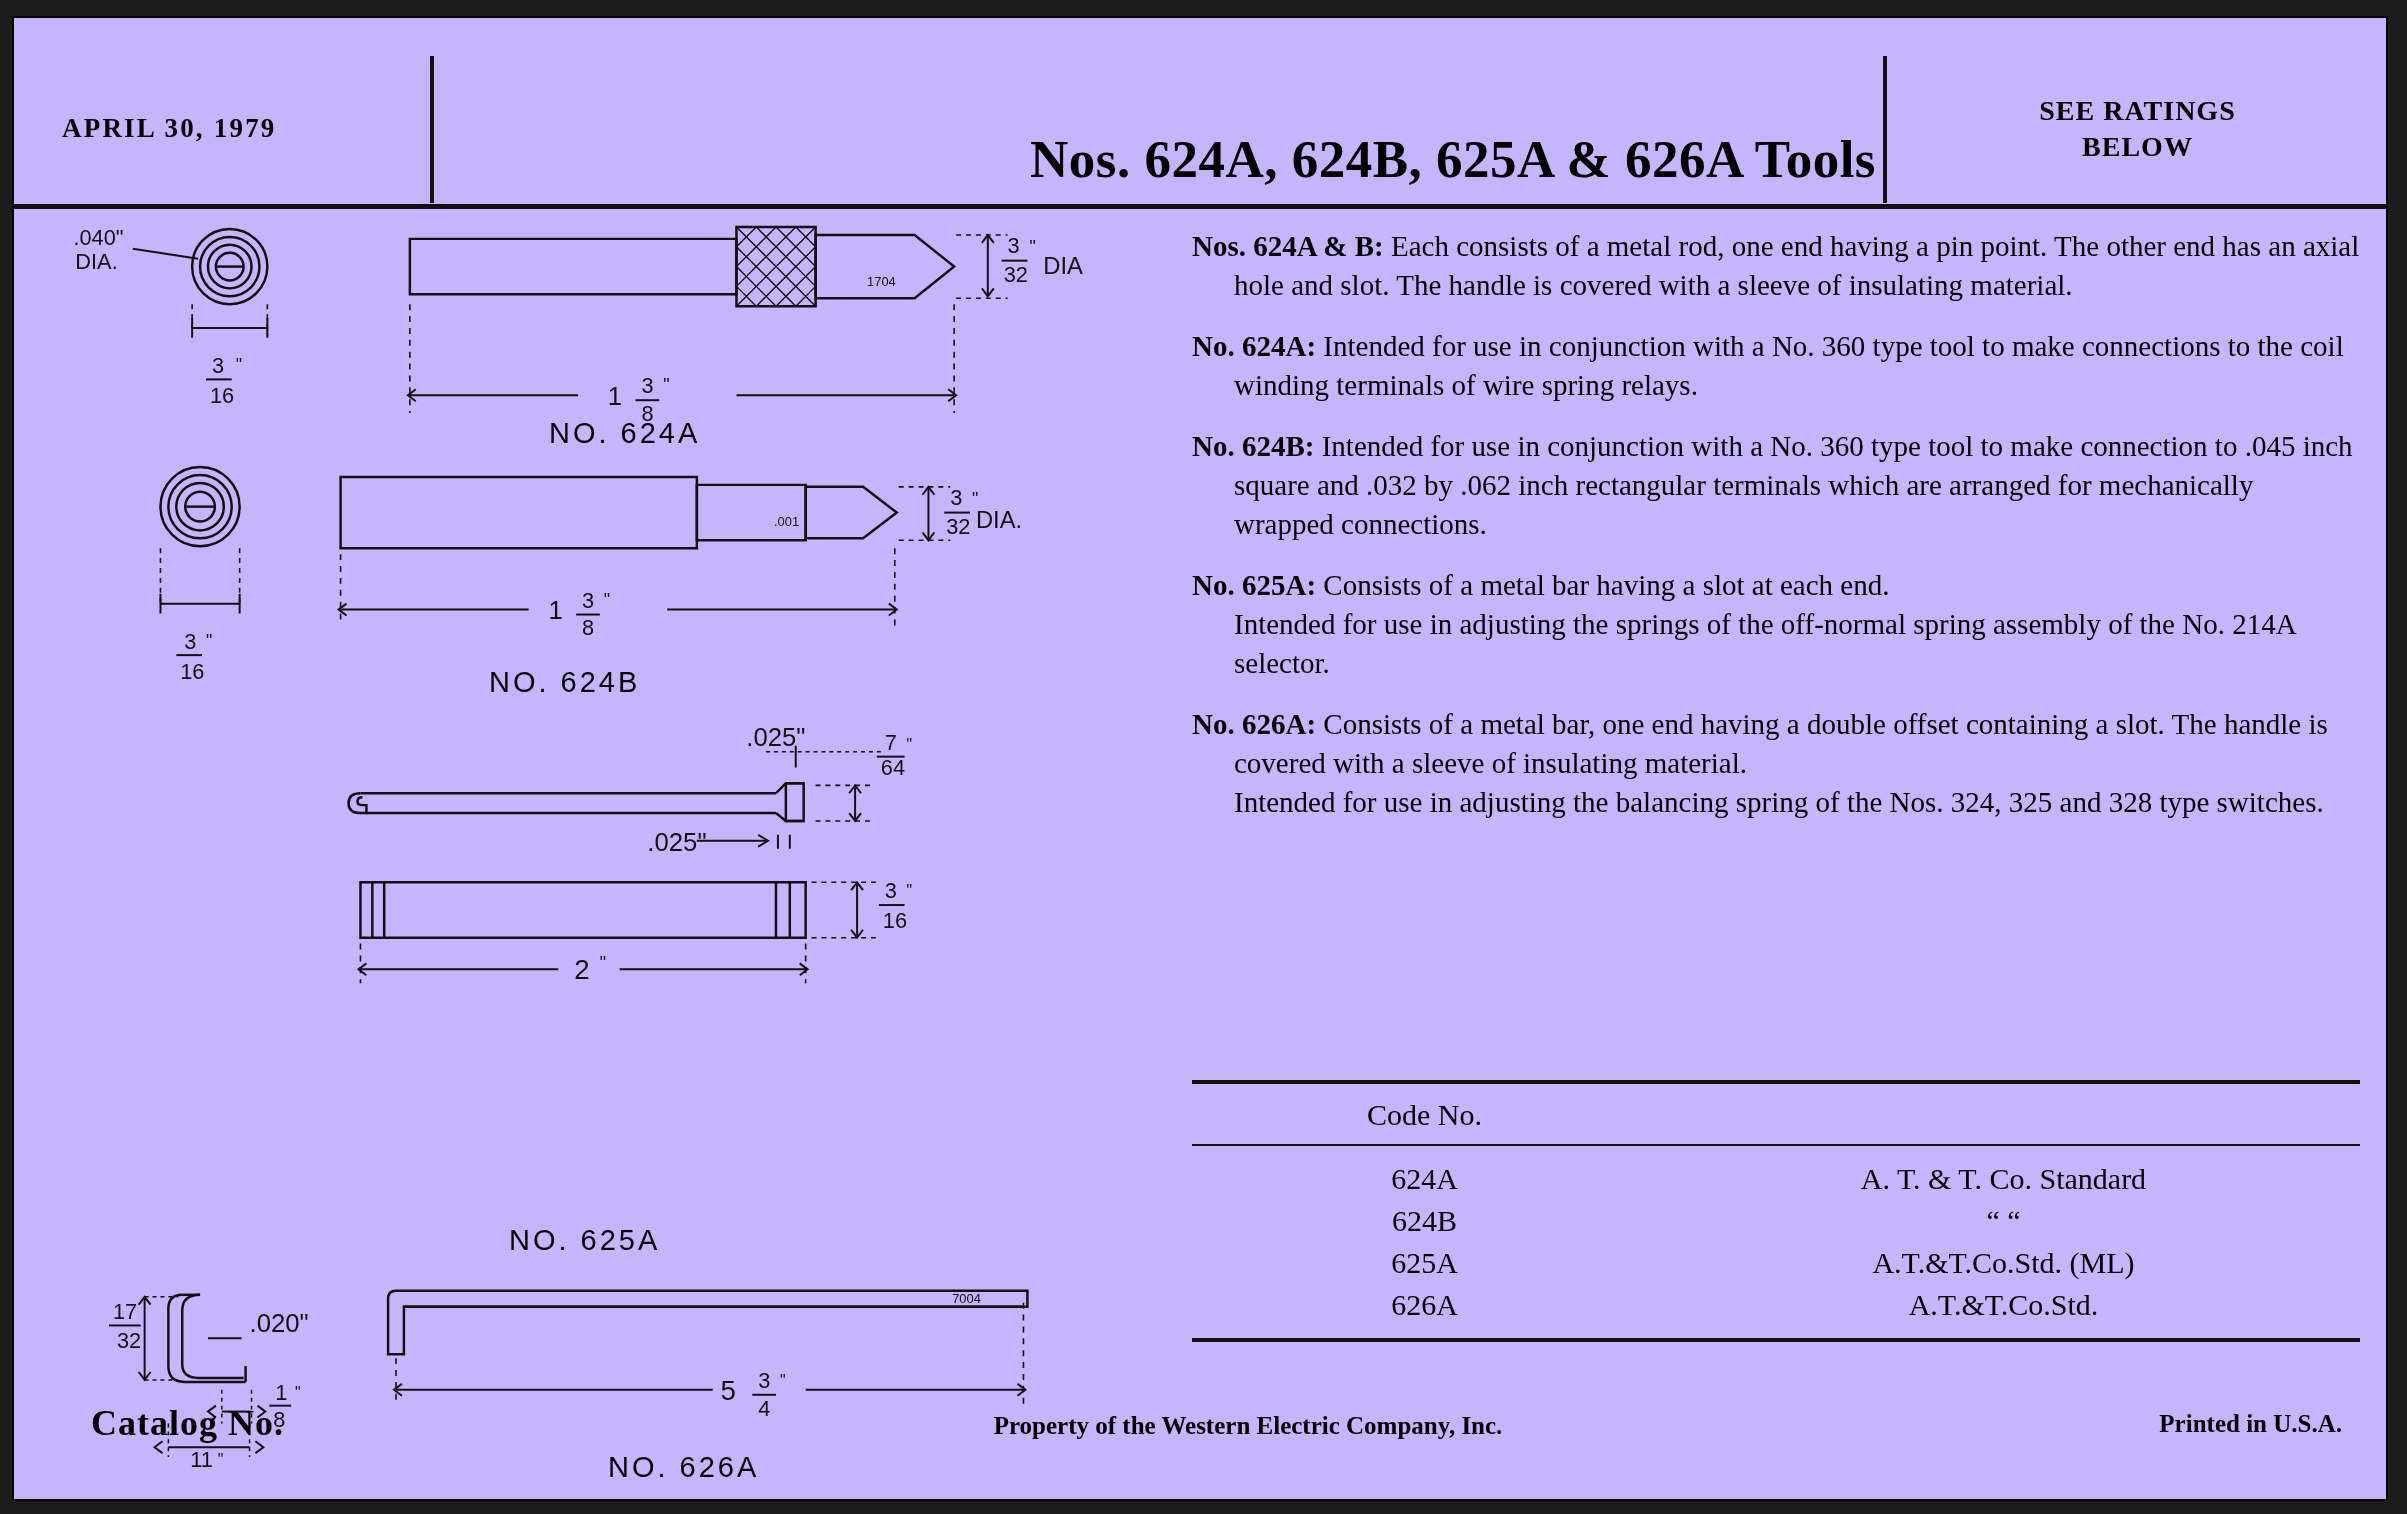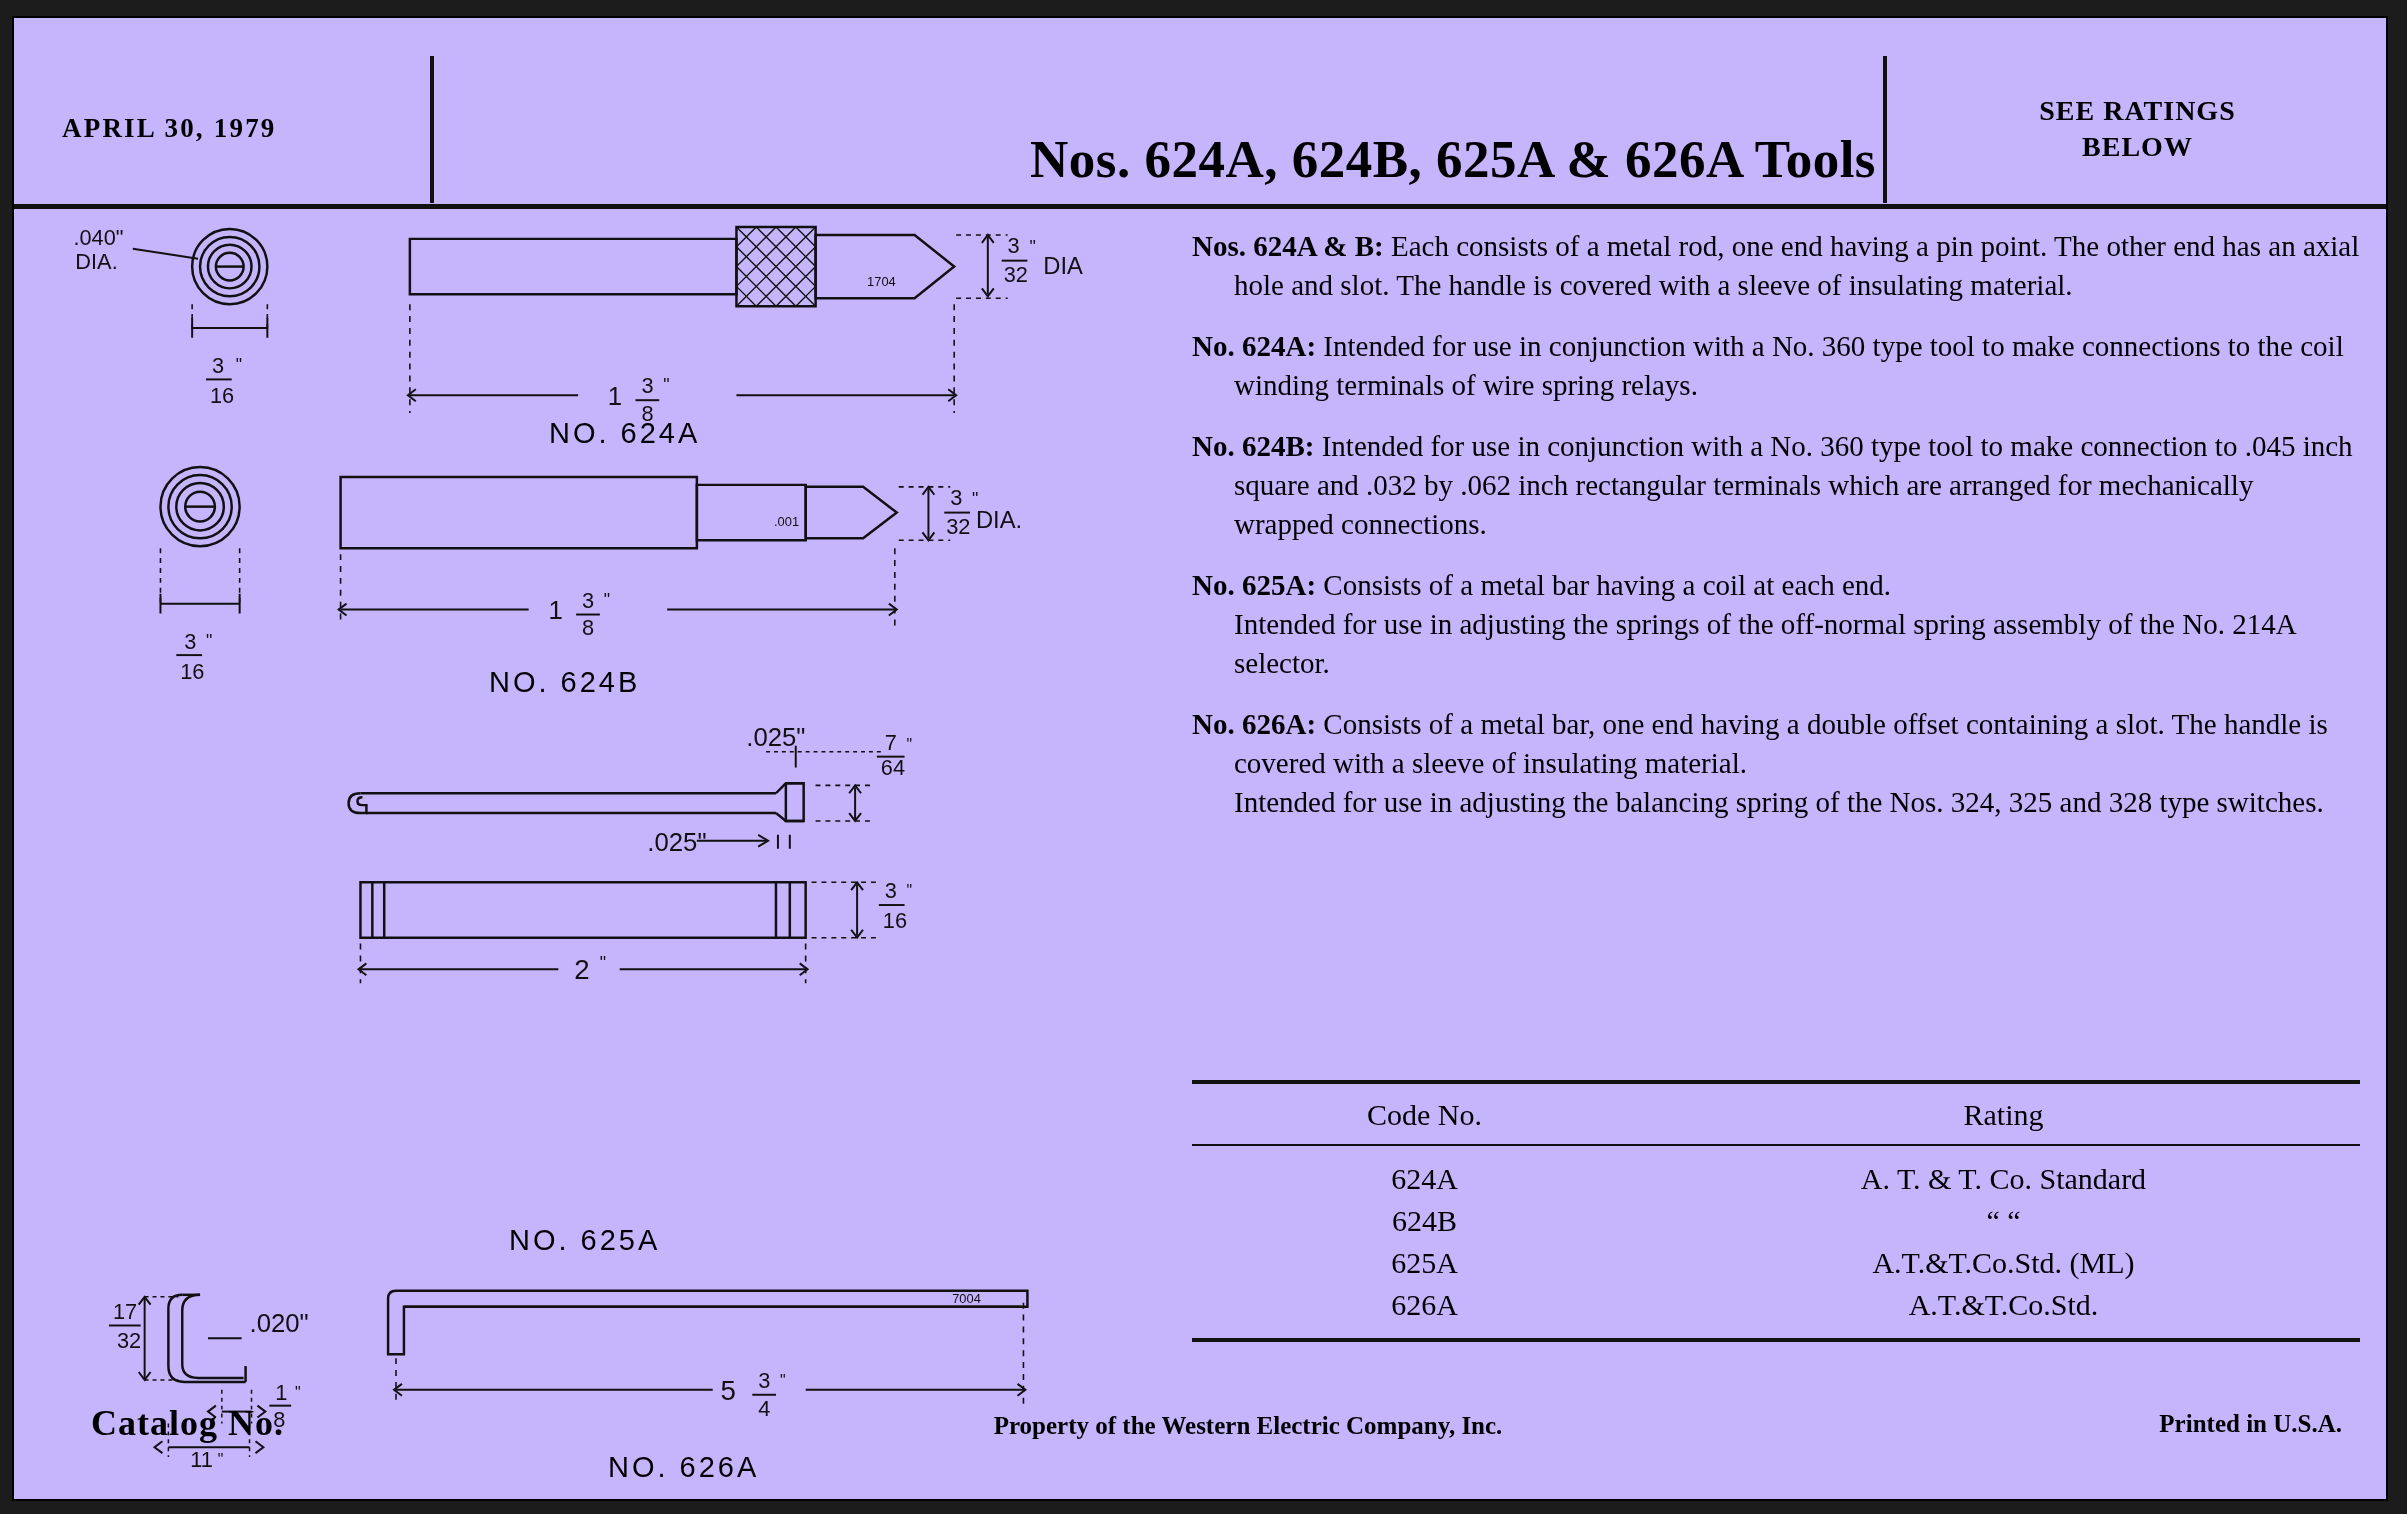--- a/index.html
+++ b/index.html
@@ -433,39 +433,38 @@
         <p class="desc-p">
           <span class="ind">
             <b>No. 624B:</b>
             <span>Intended for use in conjunction with a No. 360 type tool to make connection to .045 inch square and .032 by .062 inch rectangular terminals which are arranged for mechanically wrapped connections.</span>
           </span>
         </p>
 
         <p class="desc-p">
           <span class="ind">
             <b>No. 625A:</b>
-            <span>Consists of a metal bar having a coil at each end.</span>
+            <span>Consists of a metal bar having a slot at each end.</span>
           </span>
           <span class="desc-sub">Intended for use in adjusting the springs of the off-normal spring assembly of the No. 214A selector.</span>
         </p>
 
         <p class="desc-p">
           <span class="ind">
             <b>No. 626A:</b>
             <span>Consists of a metal bar, one end having a double offset containing a slot. The handle is covered with a sleeve of insulating material.</span>
           </span>
           <span class="desc-sub">Intended for use in adjusting the balancing spring of the Nos. 324, 325 and 328 type switches.</span>
         </p>
       </div>
 
       <div class="ratings">
         <div class="rule-top"></div>
         <div class="rt-head">
           <div class="c1">Code No.</div>
-          <div class="c2">Rating</div>
         </div>
         <div class="rule-mid"></div>
         <div class="rt-rows">
           <div class="rt-row">
             <div class="c1">624A</div>
             <div class="c2">A. T. &amp; T. Co. Standard</div>
           </div>
           <div class="rt-row">
             <div class="c1">624B</div>
             <div class="c2">“              “</div>

